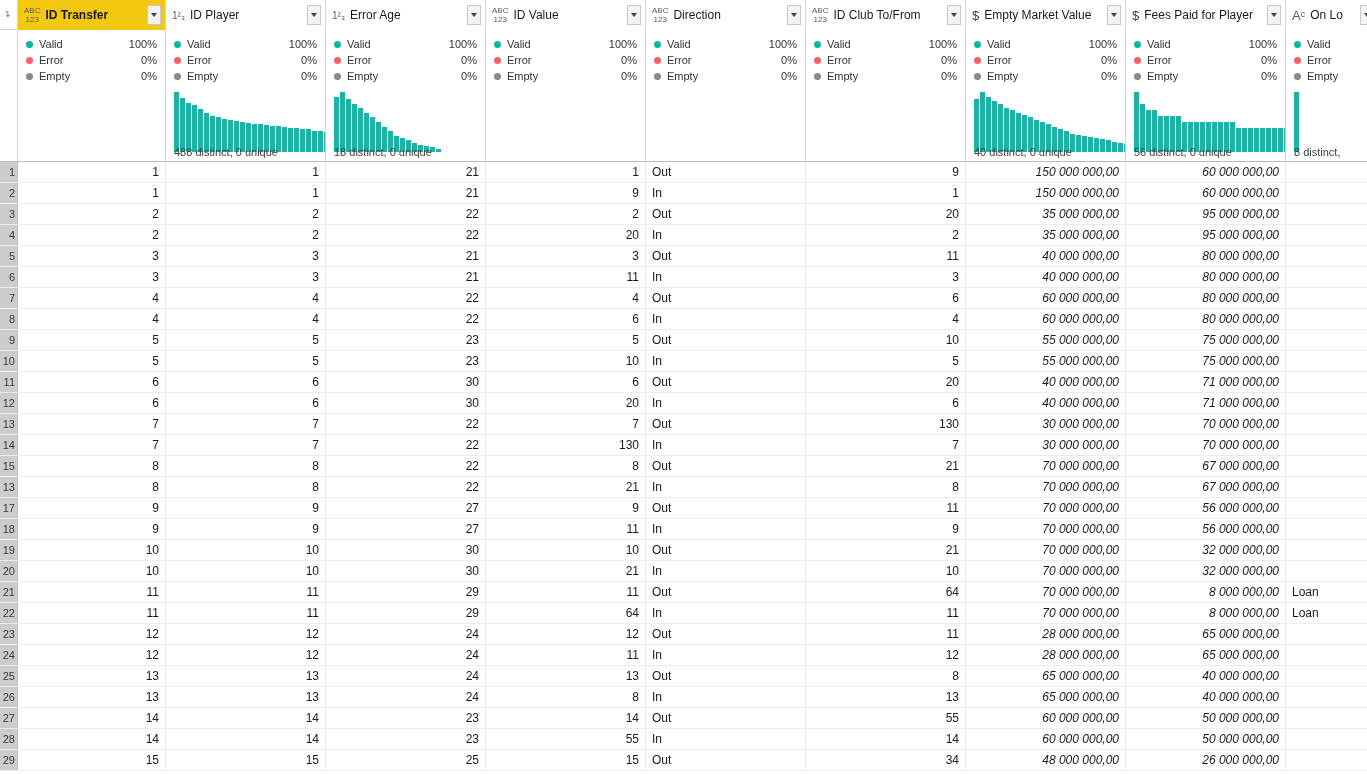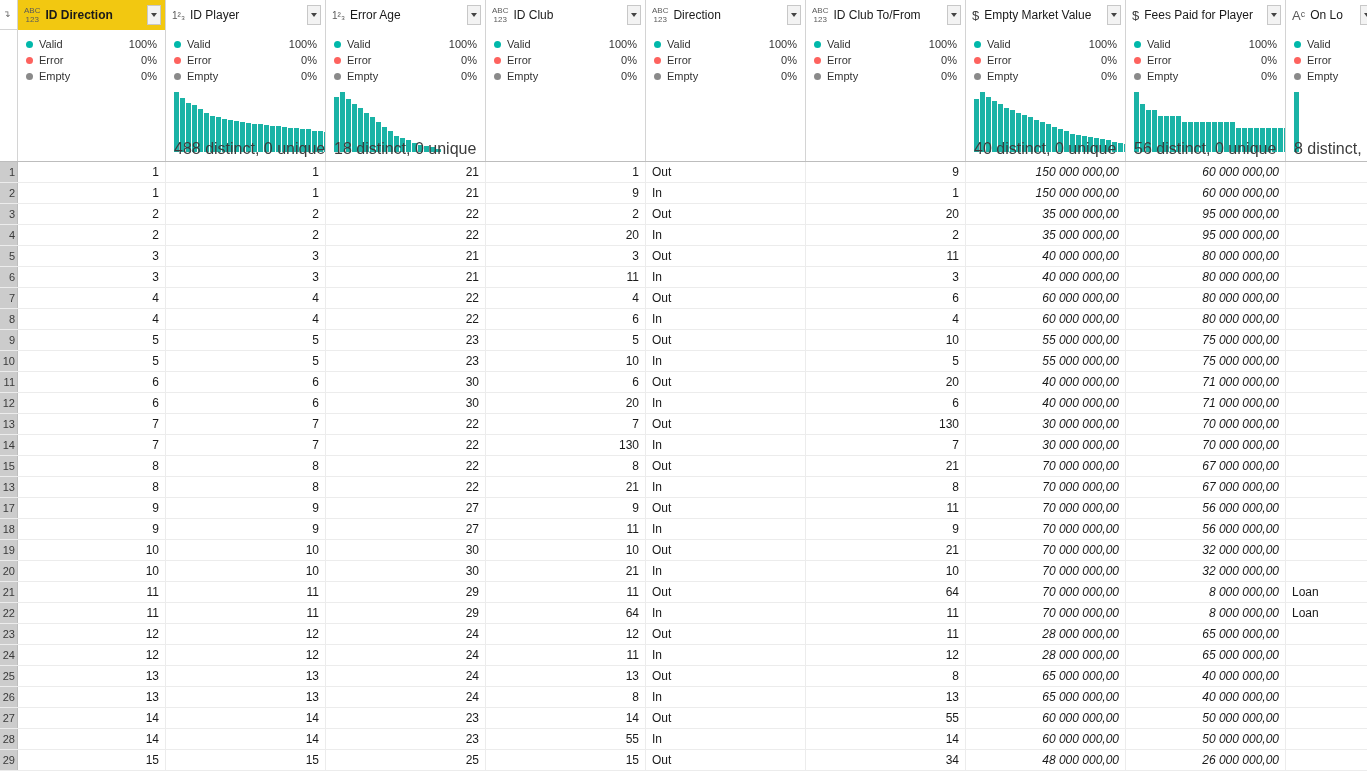--- a/index.html
+++ b/index.html
@@ -155,21 +155,21 @@
   }
   .hist .bar {
     background: #1ab3a6;
     width: 5px;
     flex: 0 0 5px;
   }
   .distinct {
     position: absolute;
     left: 8px;
     bottom: 3px;
-    font-size: 16px;
+    font-size: 11px;
     color: #3c3c3c;
     white-space: nowrap;
   }
 
   
   .body {
     flex: 1 1 auto;
     overflow: hidden;
   }
   .drow {
@@ -209,21 +209,21 @@
   <div class="header-row">
     <div class="rownum-corner">
       <span class="corner-mark">↴</span>
     </div>
     <div id="hdr-container" style="display:flex;flex:1 1 auto;">
         <div class="hcell selected" style="flex: 0 0 148px; width: 148px;">
           <span class="type-icon">
             <span class="t1">ABC</span>
             <span class="t2">123</span>
           </span>
-          <span class="hlabel bold">ID Direction</span>
+          <span class="hlabel bold">ID Transfer</span>
           <span class="dropdown-btn">
             <span class="chev"></span>
           </span>
         </div>
         <div class="hcell" style="flex: 0 0 160px; width: 160px;">
           <span class="type-icon num">
             <span class="t1">1²₃</span>
           </span>
           <span class="hlabel">ID Player</span>
           <span class="dropdown-btn">
@@ -237,21 +237,21 @@
           <span class="hlabel">Error Age</span>
           <span class="dropdown-btn">
             <span class="chev"></span>
           </span>
         </div>
         <div class="hcell" style="flex: 0 0 160px; width: 160px;">
           <span class="type-icon">
             <span class="t1">ABC</span>
             <span class="t2">123</span>
           </span>
-          <span class="hlabel">ID Club</span>
+          <span class="hlabel">ID Value</span>
           <span class="dropdown-btn">
             <span class="chev"></span>
           </span>
         </div>
         <div class="hcell" style="flex: 0 0 160px; width: 160px;">
           <span class="type-icon">
             <span class="t1">ABC</span>
             <span class="t2">123</span>
           </span>
           <span class="hlabel">Direction</span>

